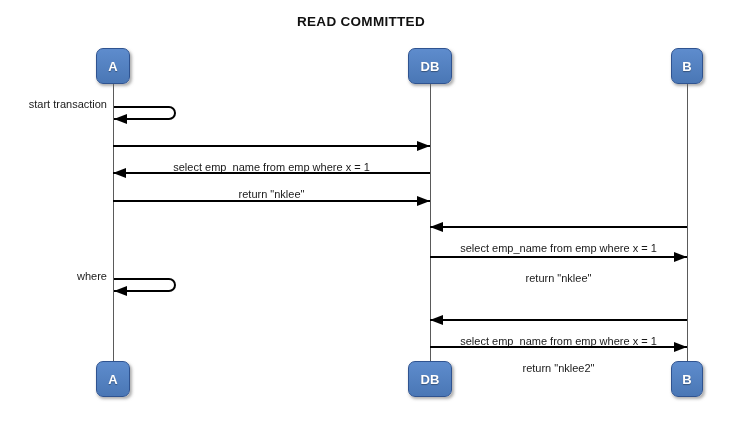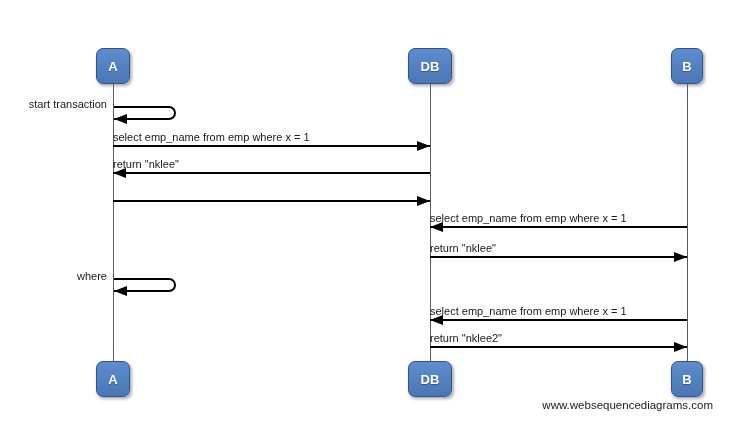--- a/index.html
+++ b/index.html
@@ -28,21 +28,21 @@
     border:1px solid var(--actor-border,#2f5390);
     border-radius:7px;
     box-shadow:1.5px 2px 3px rgba(110,110,110,0.55);
     display:flex;align-items:center;justify-content:center;
     color:var(--actor-text,#fff);font-weight:bold;font-size:13px;
     text-shadow:0 1px 1px rgba(0,0,0,0.35);
     box-sizing:border-box;
   }
   .msg-label{
     position:absolute;font-size:11px;color:var(--text,#1a1a1a);
-    white-space:nowrap;line-height:14px;
+    text-align:center;white-space:nowrap;line-height:14px;margin-top:30px;
   }
   .msg-line{
     position:absolute;height:2px;background:var(--line,#000);
   }
   .arrow-right{
     position:absolute;width:0;height:0;
     border-top:5px solid transparent;border-bottom:5px solid transparent;
     border-left:13px solid var(--line,#000);
   }
   .arrow-left{
@@ -58,21 +58,21 @@
   }
   .self-label{
     position:absolute;font-size:11px;color:var(--text,#1a1a1a);
     white-space:nowrap;line-height:13px;text-align:center;
   }
 </style>
 </head>
 <body>
 
 <div id="diagram" style="--actor-fill-top: #5e8ccd; --actor-fill-bottom: #4a77b5; --actor-border: #2f5390; --actor-text: #ffffff; --line: #000000; --lifeline: #5a5a5a; --text: #1a1a1a;">
-  <div class="footer">www.websequencediagrams.com</div>
+  <div class="title">READ COMMITTED</div>
 <div class="lifeline" style="left: 113px; top: 83px; height: 279px;"></div>
     <div class="actor-box" style="left: 96px; top: 48px; width: 34px; height: 36px;">A</div>
     <div class="actor-box" style="left: 96px; top: 361px; width: 34px; height: 36px;">A</div>
     <div class="lifeline" style="left: 430px; top: 83px; height: 279px;"></div>
     <div class="actor-box" style="left: 408px; top: 48px; width: 44px; height: 36px;">DB</div>
     <div class="actor-box" style="left: 408px; top: 361px; width: 44px; height: 36px;">DB</div>
     <div class="lifeline" style="left: 687px; top: 83px; height: 279px;"></div>
     <div class="actor-box" style="left: 671px; top: 48px; width: 32px; height: 36px;">B</div>
     <div class="actor-box" style="left: 671px; top: 361px; width: 32px; height: 36px;">B</div>
     <div class="self-label" style="top: 98px; right: 642px;">start transaction</div>

